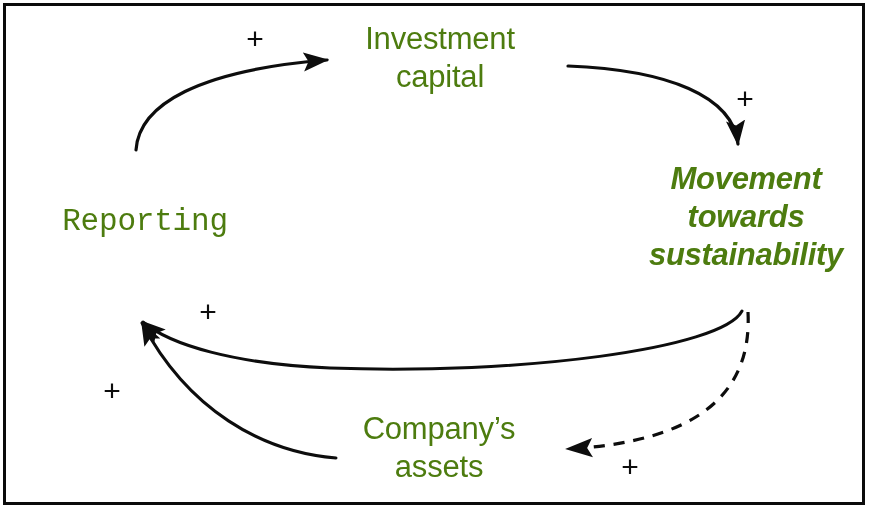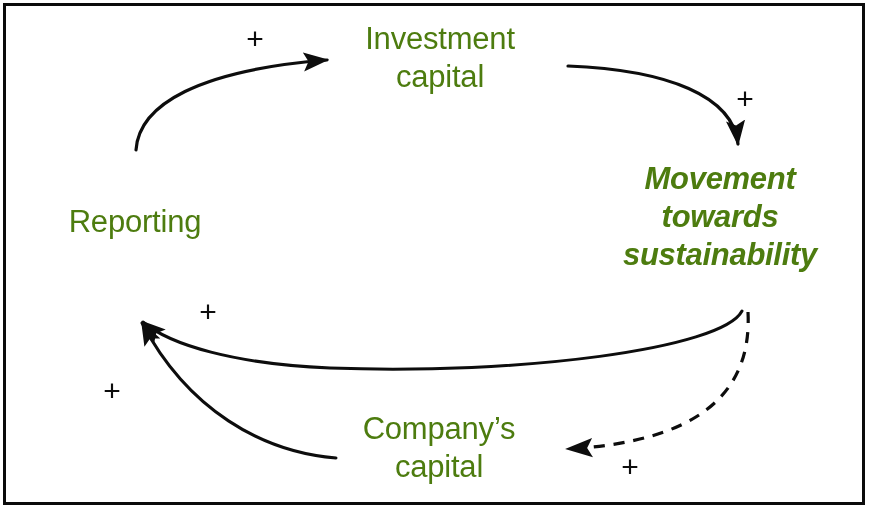--- a/index.html
+++ b/index.html
@@ -56,23 +56,23 @@
     color: #0d0d0d;
     font-family: "Liberation Sans", sans-serif;
     font-size: 30px;
     line-height: 30px;
     font-weight: 400;
     text-align: center;
     width: 30px;
   }
   
   #node-investment-capital { left: 330px; top: 20px;  width: 220px; }
-  #node-movement           { left: 604px; top: 160px; width: 232px; }
+  #node-movement           { left: 630px; top: 160px; width: 232px; }
   #node-company-assets     { left: 330px; top: 410px; width: 218px; }
-  #node-reporting          { left: 40px;  top: 203px; width: 190px; }
+  #node-reporting          { left: 50px;  top: 203px; width: 190px; font-family: Liberation Mono, monospace; }
 
   
   #pol-reporting-to-investment { left: 240px; top: 24px; }
   #pol-investment-to-movement  { left: 730px; top: 84px; }
   #pol-movement-to-assets      { left: 615px; top: 452px; }
   #pol-movement-to-reporting   { left: 193px; top: 297px; }
   #pol-assets-to-reporting     { left: 97px;  top: 376px; }
 </style>
 </head>
 <body>
@@ -103,21 +103,21 @@
   </svg>
 
   <div class="node-label" id="node-investment-capital">Investment
 capital</div>
 
   <div class="node-label italic" id="node-movement">Movement
 towards
 sustainability</div>
 
   <div class="node-label" id="node-company-assets">Company’s
-capital</div>
+assets</div>
 
   <div class="node-label" id="node-reporting">Reporting</div>
 
   <div class="polarity" id="pol-reporting-to-investment">+</div>
 
   <div class="polarity" id="pol-investment-to-movement">+</div>
 
   <div class="polarity" id="pol-movement-to-assets">+</div>
 
   <div class="polarity" id="pol-movement-to-reporting">+</div>

